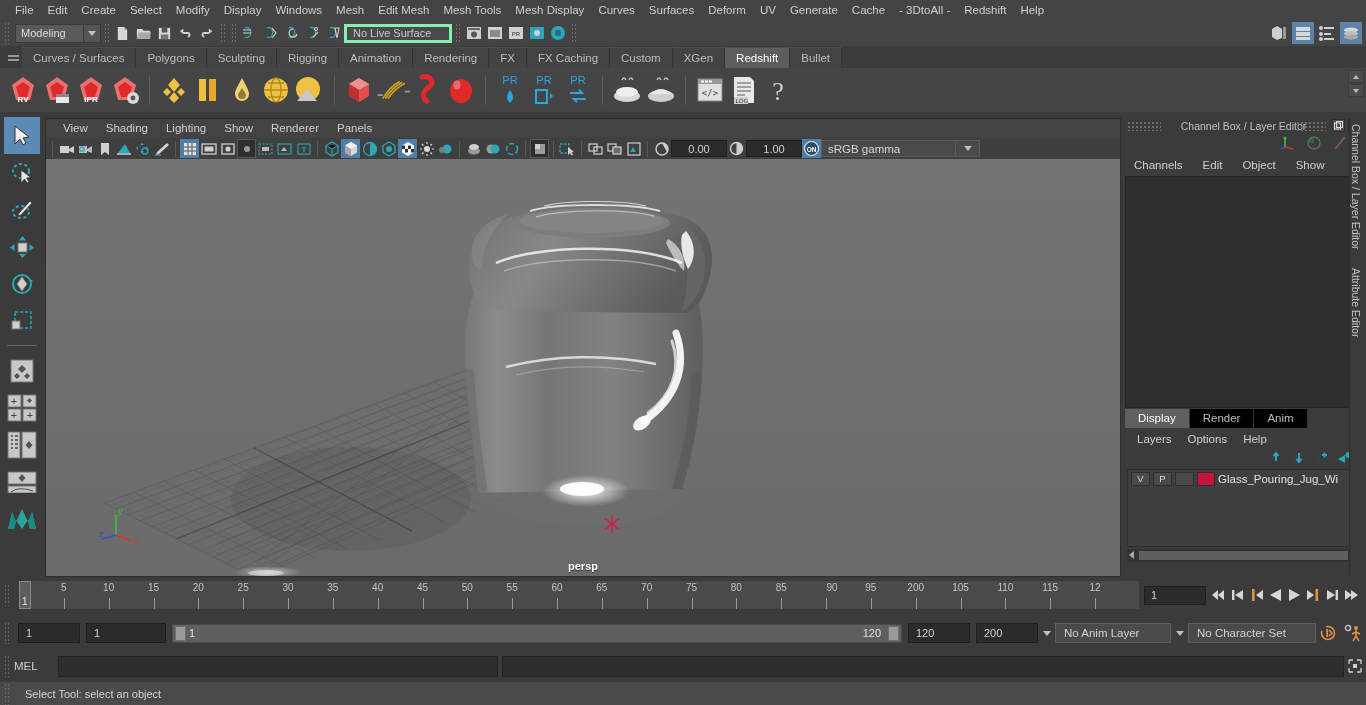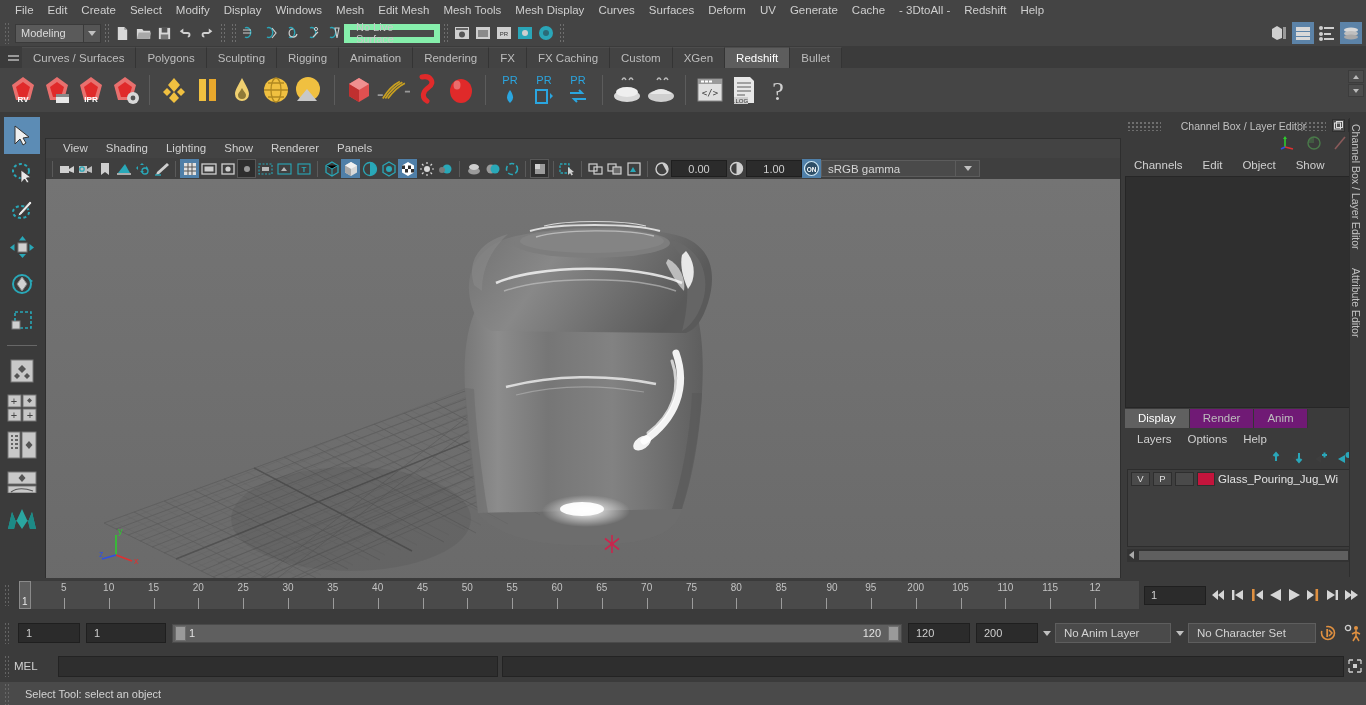--- a/index.html
+++ b/index.html
@@ -16,21 +16,21 @@
   .menubar .mi{ padding:0 7px; height:20px; line-height:20px; color:#cfcfcf; font-size:11.5px; white-space:nowrap; cursor:default; }
 
   
   .statusline{ height:26px; background:#444444; display:flex; align-items:center; padding-left:4px; position:relative; }
   .dots{ width:7px; height:22px; background-image:radial-gradient(#6e6e6e 1px, transparent 1px); background-size:3px 4px; opacity:.8; margin-right:4px;}
   .menuselect{ width:86px; height:19px; background:#5a5a5a; border:1px solid #3a3a3a; display:flex; align-items:center; font-size:11px; color:#dcdcdc; padding-left:5px; position:relative;}
   .menuselect .arw{ position:absolute; right:0; top:0; bottom:0; width:17px; background:#555; border-left:1px solid #3a3a3a; display:flex; align-items:center; justify-content:center; }
   .tri-d{ width:0;height:0;border-left:4px solid transparent;border-right:4px solid transparent;border-top:5px solid #c0c0c0;}
   .sgrip{ width:5px;height:20px;background-image:radial-gradient(#6e6e6e 1px,transparent 1px);background-size:3px 4px; margin:0 3px;}
   .ibtn{ width:21px;height:21px;display:flex;align-items:center;justify-content:center;}
-  .nolive{ width:96px;height:19px;background:#4a4a4a;border:6px solid #86efac;color:#c8c8c8;font-size:11px;display:flex;align-items:center;padding-left:6px;}
+  .nolive{ width:108px;height:19px;background:#4a4a4a;border:3px solid #86efac;color:#c8c8c8;font-size:11px;display:flex;align-items:center;padding-left:6px;}
   .topright{ position:absolute; right:4px; top:2px; display:flex; gap:2px; align-items:center;}
   .trbtn{width:22px;height:22px;display:flex;align-items:center;justify-content:center;}
   .trbtn.on{ background:#5c83a8; }
 
   
   .shelftabs{ height:22px; background:#3b3b3b; display:flex; align-items:flex-end; padding-left:4px; }
   .hamb{ width:18px;height:20px; display:flex;align-items:center;justify-content:center; flex-direction:column; gap:2px;}
   .hamb i{ display:block;width:11px;height:2px;background:#9a9a9a;}
   .stab{ height:21px; line-height:21px; padding:0 11px; background:#434343; color:#bdbdbd; font-size:11.5px; border-right:1px solid #343434; border-top:1px solid #4d4d4d; white-space:nowrap;}
   .stab.active{ background:#5d5d5d; color:#fff; }
@@ -40,21 +40,21 @@
   .shelfscroll{ position:absolute; right:2px; top:2px; display:flex; flex-direction:column; gap:1px;}
   .shelfscroll div{width:16px;height:13px;background:#4d4d4d;border:1px solid #3c3c3c;display:flex;align-items:center;justify-content:center;}
 
   
   .leftbox{ position:absolute; left:0; top:114px; width:44px; bottom:125px; background:#3b3b3b; display:flex; flex-direction:column; align-items:center; padding-top:3px;}
   .tbtn{ width:36px;height:37px; display:flex;align-items:center;justify-content:center; }
   .tbtn.sel{ background:#5c8cb5; }
   .tbdiv{ width:30px;height:1px;background:#676767; margin:6px 0; }
 
   
-  .vp{ position:absolute; left:45px; top:118px; width:1076px; height:459px; background:#3f3f3f; border:1px solid #2e2e2e;margin-top:20px;}
+  .vp{ position:absolute; left:45px; top:118px; width:1076px; height:459px; background:#3f3f3f; border:1px solid #2e2e2e;}
   .vpmenu{ height:19px; background:#434343; display:flex; align-items:center; padding-left:8px;}
   .vpmenu .mi{ padding:0 9px; color:#cfcfcf; font-size:11.5px; line-height:19px;}
   .vptools{ height:21px; background:#3f3f3f; display:flex; align-items:center; padding-left:2px;}
   .vdiv{ width:1px;height:16px;background:#5a5a5a;margin:0 4px;}
   .vb{ width:19px;height:19px;display:flex;align-items:center;justify-content:center;}
   .vb.on{ background:#4f7fa8; }
   .vb.dark{ background:#2e2e2e; border:1px solid #585858;}
   .numfld{ width:56px;height:17px;background:#2b2b2b;border:1px solid #1f1f1f;color:#cfcfcf;font-size:11px;display:flex;align-items:center;justify-content:center;}
   .gammabox{ width:135px;height:17px;background:#4a4a4a;border:1px solid #5c5c5c;color:#d5d5d5;font-size:11.5px;display:flex;align-items:center;padding-left:6px;}
   .gammaarw{ width:24px;height:17px;background:#4a4a4a;border:1px solid #5c5c5c;border-left:none;display:flex;align-items:center;justify-content:center;}
@@ -66,21 +66,21 @@
   .rp{ position:absolute; right:0; top:118px; width:245px; height:459px; background:#3b3b3b; }
   .rptitle{ height:16px; background:#3b3b3b; display:flex; align-items:center; justify-content:center; position:relative; color:#c0c0c0; font-size:10.5px;}
   .rptitle .dotsl{ position:absolute; left:6px; width:34px;height:10px;background-image:radial-gradient(#6e6e6e 1px,transparent 1px);background-size:4px 4px;}
   .rptitle .dotsr{ position:absolute; right:40px; width:30px;height:10px;background-image:radial-gradient(#6e6e6e 1px,transparent 1px);background-size:4px 4px;}
   .wbtn{ position:absolute; width:13px;height:13px; background:#4e4e4e;border:1px solid #2f2f2f; display:flex;align-items:center;justify-content:center;font-size:9px;color:#ddd;}
   .cbicons{ height:20px; display:flex; align-items:center; justify-content:flex-end; padding-right:18px; gap:10px;}
   .cbmenu{ height:22px; display:flex; align-items:center; padding-left:3px;}
   .cbmenu .mi{ padding:0 10px; font-size:11.5px; color:#d0d0d0; }
   .cbbody{ margin:0 4px; height:232px; background:#2f2f2f; border:1px solid #262626;}
   .ledtabs{ display:flex; align-items:flex-end; height:20px; margin-left:4px; }
-  .ledtab{ height:19px;line-height:19px;padding:0 13px;background:#701a75;color:#bdbdbd;font-size:11.5px;border-right:1px solid #343434;}
+  .ledtab{ height:19px;line-height:19px;padding:0 13px;background:#000000;color:#bdbdbd;font-size:11.5px;border-right:1px solid #343434;}
   .ledtab.active{ background:#606060;color:#fff;}
   .ledmenu{ height:21px; display:flex; align-items:center; padding-left:8px; }
   .ledmenu .mi{ padding:0 8px; font-size:11.5px; color:#d0d0d0;}
   .ledicons{ height:18px; display:flex; align-items:center; justify-content:flex-end; gap:8px; padding-right:14px;}
   .layerlist{ margin:2px 6px 0 6px; height:78px; background:#3f3f3f; border:1px solid #2d2d2d; }
   .layerrow{ height:17px; display:flex; align-items:center; gap:3px; padding:0 3px; background:#3f3f3f;}
   .lchk{ width:19px;height:14px;background:#4a4a4a;border:1px solid #2e2e2e;color:#ddd;font-size:9.5px;display:flex;align-items:center;justify-content:center;}
   .lswatch{ width:18px;height:14px;border:1px solid #2e2e2e;}
   .lname{ font-size:11.5px; color:#e2e2e2; white-space:nowrap; overflow:hidden;}
   .hscroll{ margin:2px 6px 0 6px; height:13px; background:#333; display:flex; align-items:center; justify-content:space-between;}

